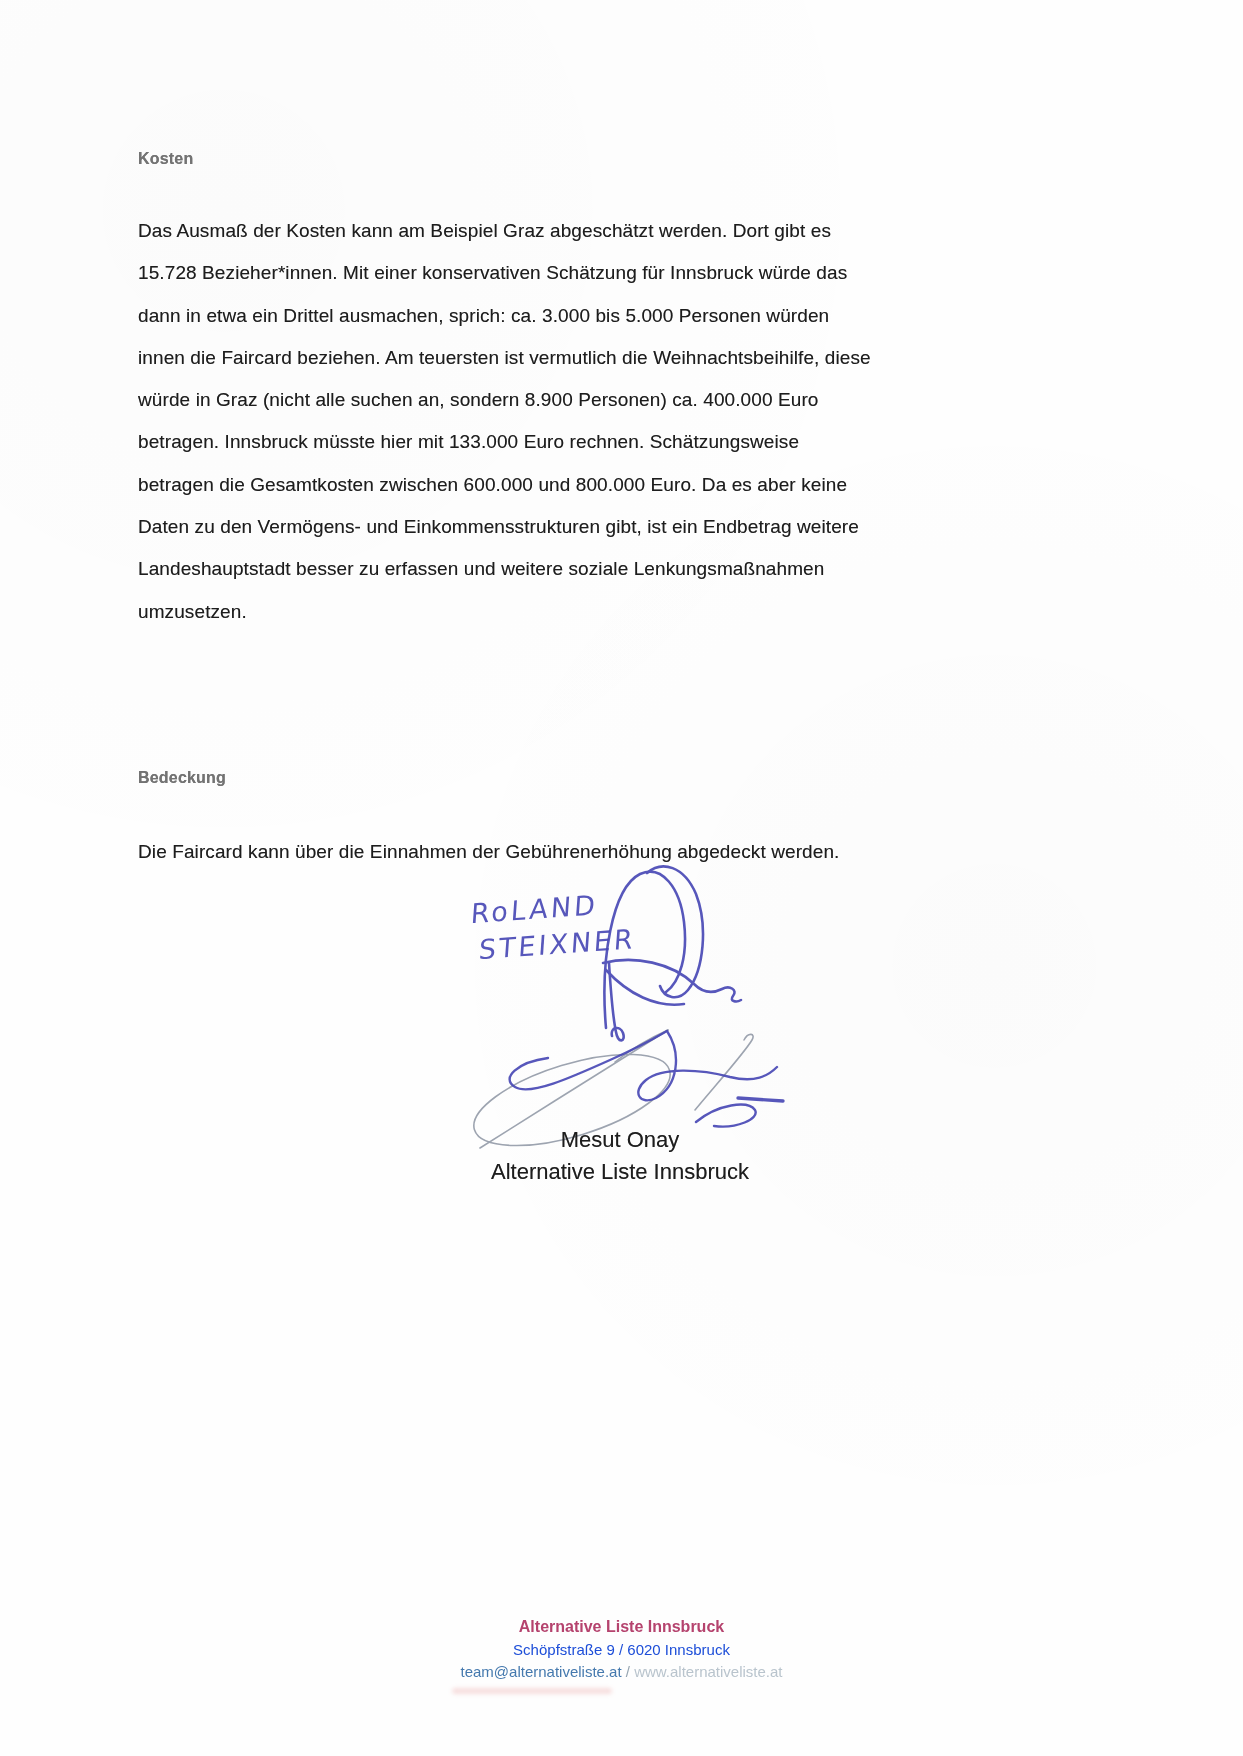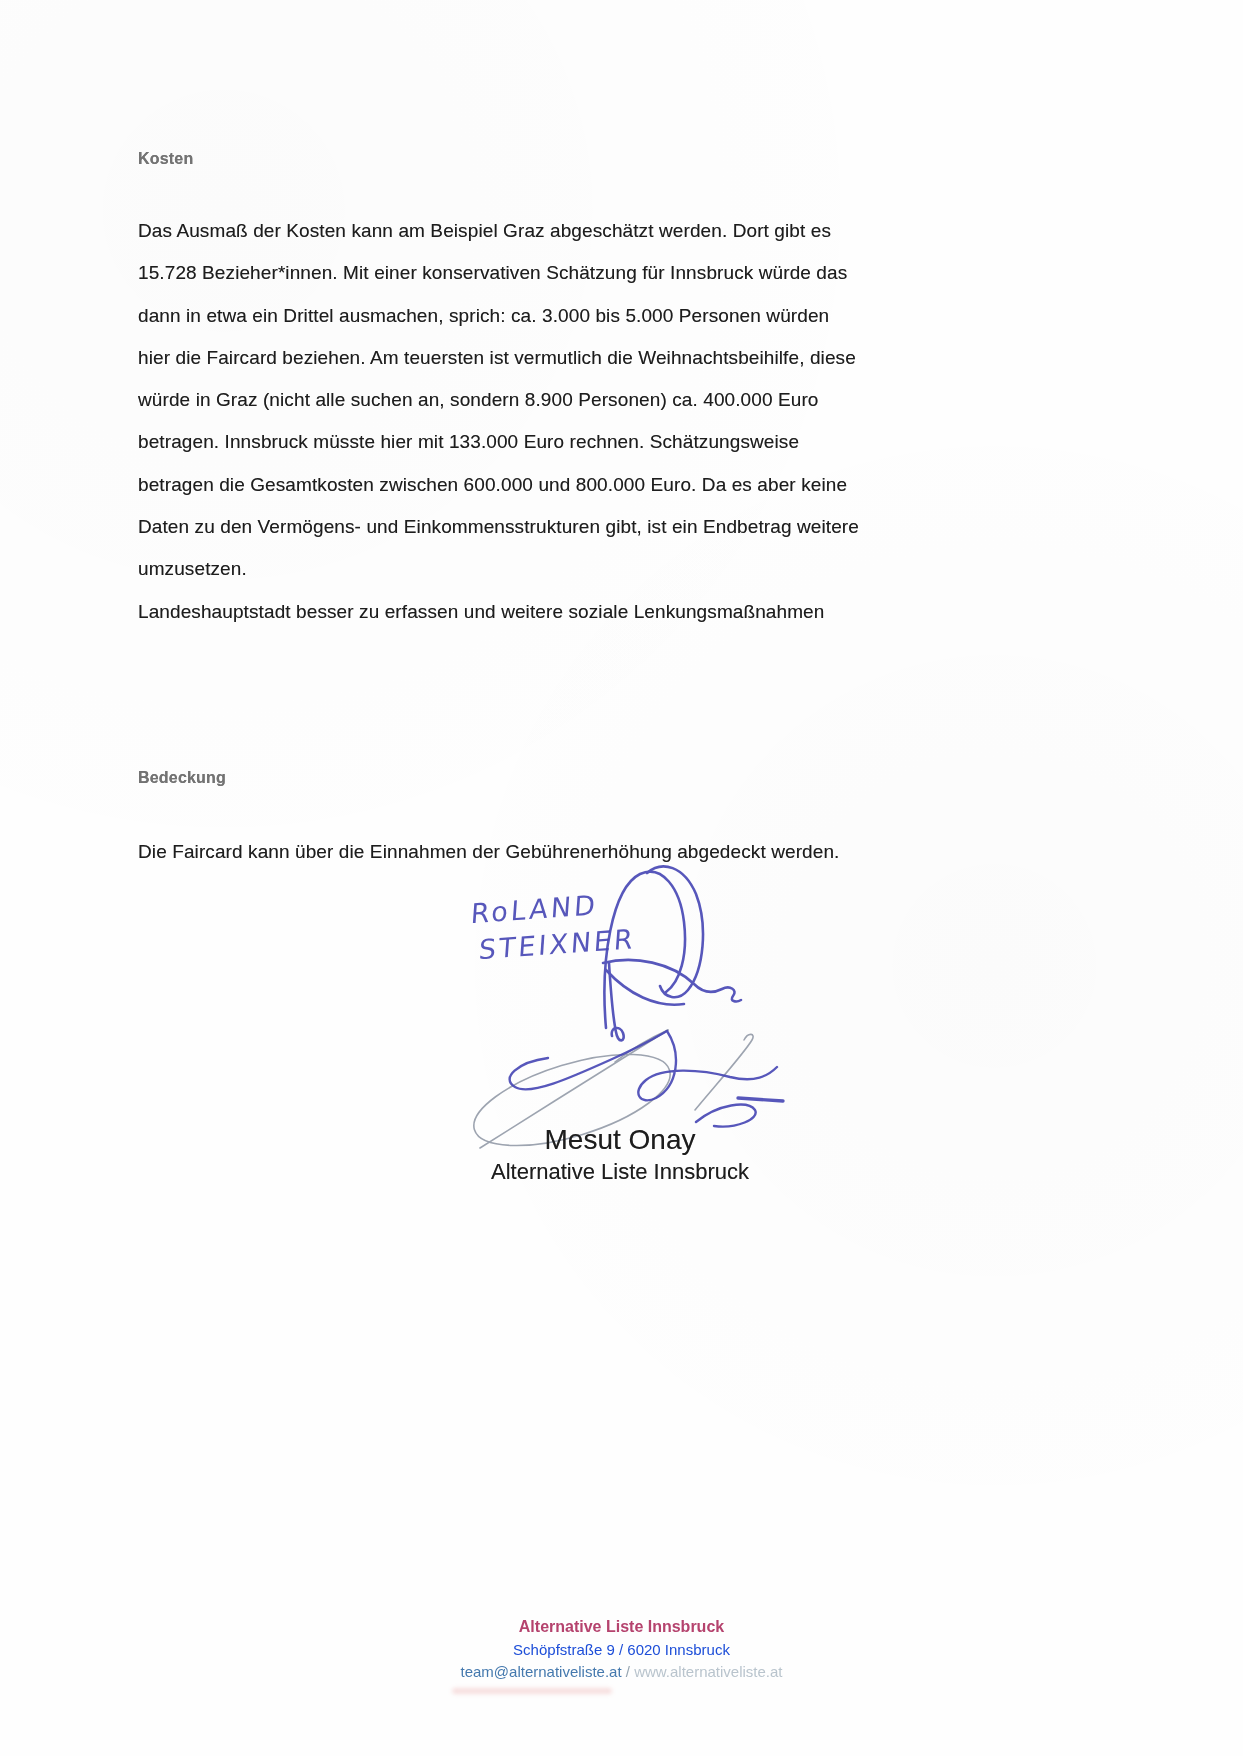--- a/index.html
+++ b/index.html
@@ -38,21 +38,21 @@
     letter-spacing: 3px;
     transform: rotate(-4deg) skewX(-8deg);
     transform-origin: left top;
     opacity: 0.9;
   }
   .sig-block {
     left: 390px; top: 1124px; width: 460px;
     text-align: center;
   }
   .signer-name {
-    font-size: 28px; line-height: 32px; color: #1d1d1d;
+    font-size: 22px; line-height: 32px; color: #1d1d1d;
     text-shadow: 0 0 0.5px rgba(0,0,0,0.4);
   }
   .signer-org {
     font-size: 22px; line-height: 32px; color: #1d1d1d;
     text-shadow: 0 0 0.5px rgba(0,0,0,0.4);
   }
   .footer {
     left: 0; top: 1616px; width: 1243px;
     text-align: center;
     font-size: 15px;
@@ -73,27 +73,27 @@
 </style>
 </head>
 <body>
 
 <div class="abs heading" style="left:138px; top:150px;">Kosten</div>
 
 <div class="abs" style="left:138px; top:210px; width:940px;">
   <div class="bodytext">Das Ausmaß der Kosten kann am Beispiel Graz abgeschätzt werden. Dort gibt es</div>
   <div class="bodytext">15.728 Bezieher*innen. Mit einer konservativen Schätzung für Innsbruck würde das</div>
   <div class="bodytext">dann in etwa ein Drittel ausmachen, sprich: ca. 3.000 bis 5.000 Personen würden</div>
-  <div class="bodytext">hier die Faircard beziehen. Am teuersten ist vermutlich die Weihnachtsbeihilfe, diese</div>
+  <div class="bodytext">innen die Faircard beziehen. Am teuersten ist vermutlich die Weihnachtsbeihilfe, diese</div>
   <div class="bodytext">würde in Graz (nicht alle suchen an, sondern 8.900 Personen) ca. 400.000 Euro</div>
   <div class="bodytext">betragen. Innsbruck müsste hier mit 133.000 Euro rechnen. Schätzungsweise</div>
   <div class="bodytext">betragen die Gesamtkosten zwischen 600.000 und 800.000 Euro. Da es aber keine</div>
   <div class="bodytext">Daten zu den Vermögens- und Einkommensstrukturen gibt, ist ein Endbetrag weitere</div>
+  <div class="bodytext">Landeshauptstadt besser zu erfassen und weitere soziale Lenkungsmaßnahmen</div>
   <div class="bodytext">umzusetzen.</div>
-  <div class="bodytext">Landeshauptstadt besser zu erfassen und weitere soziale Lenkungsmaßnahmen</div>
 </div>
 
 <div class="abs heading" style="left:138px; top:769px;">Bedeckung</div>
 
 <div class="abs" style="left:138px; top:831px; width:940px;">
   <div class="bodytext">Die Faircard kann über die Einnahmen der Gebührenerhöhung abgedeckt werden.</div>
 </div>
 
 <div class="abs handwriting" style="left:472px; top:898px;">RoLAND</div>
 <div class="abs handwriting" style="left:480px; top:934px;">STEIXNER</div>

